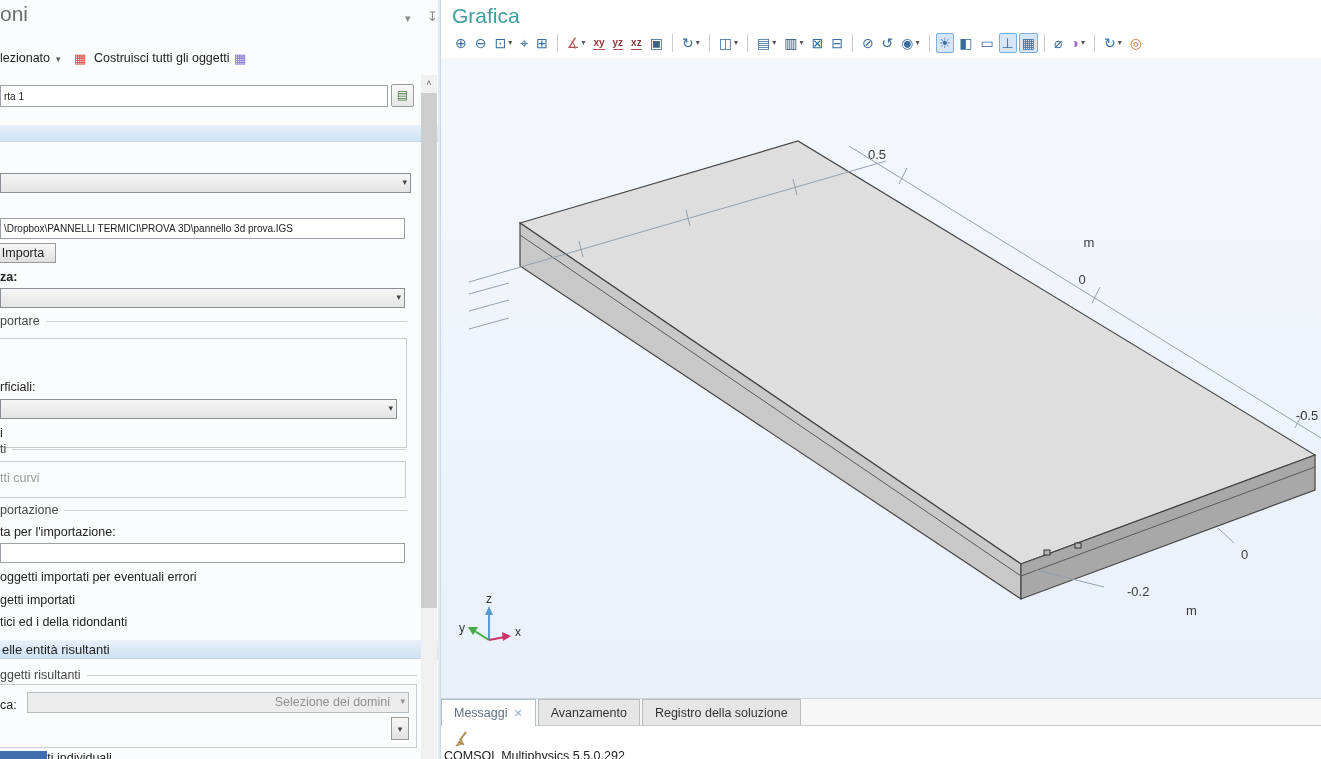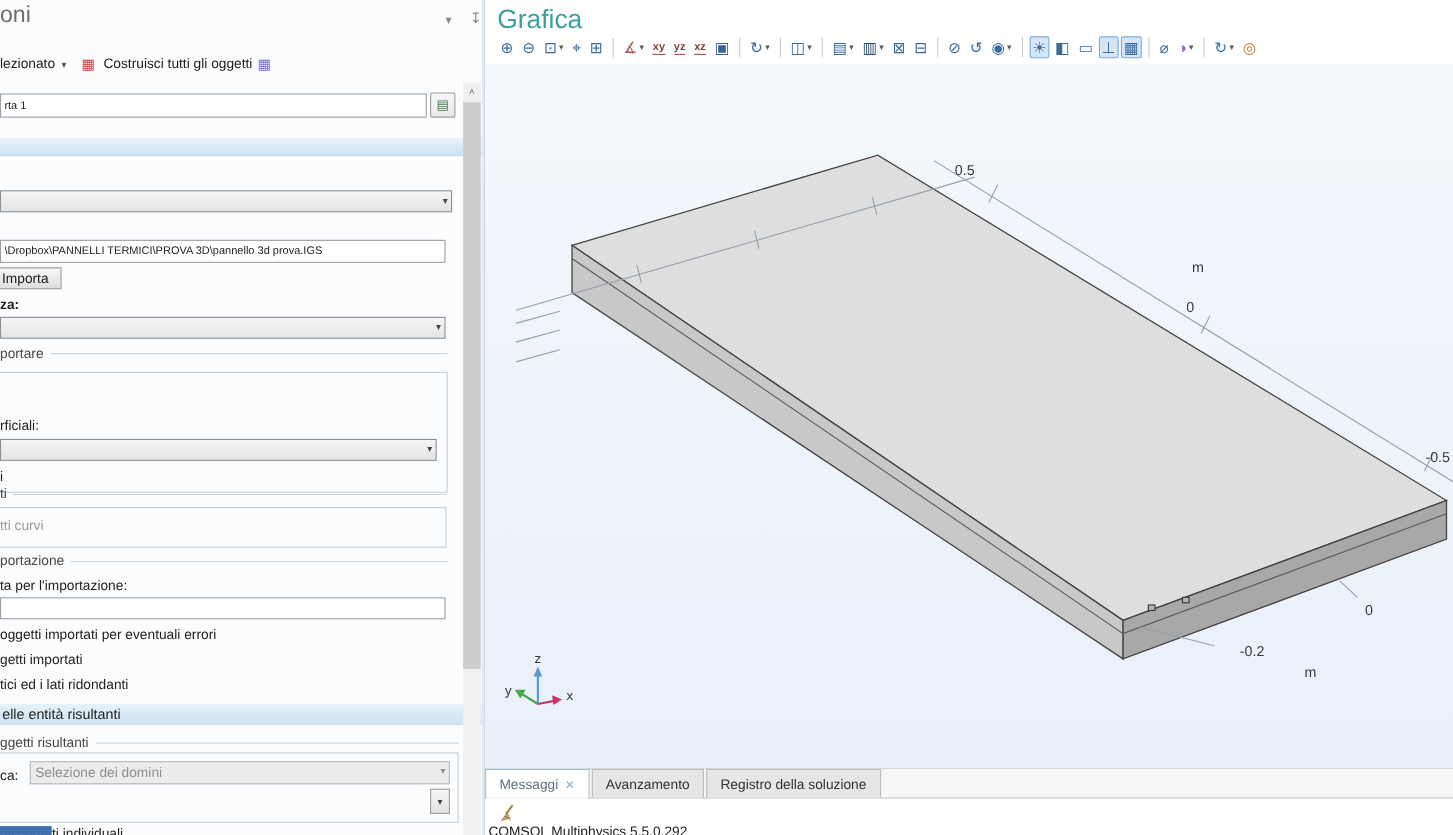--- a/index.html
+++ b/index.html
@@ -43,21 +43,21 @@
   
   .sb-track { position:absolute; left:421px; top:75px; width:16px; height:684px; background:#f0f0f0; }
   .sb-btn { position:absolute; left:421px; top:75px; width:16px; height:17px;
     background:#f0f0f0; color:#606060; font-size:9px; text-align:center; line-height:17px; }
   .sb-thumb { position:absolute; left:421px; top:93px; width:16px; height:515px; background:#cdcdcd; }
   .panel-divider { position:absolute; left:438px; top:0; width:3px; height:759px;
     background:#e3e9f1; border-right:1px solid #cdd9e6; }
 
   
   #graphics { position:absolute; left:441px; top:0; width:880px; height:698px; background:#fff; }
-  .gfx-title { position:absolute; left:11px; top:4px; font-size:24px; color:#3d9e9e; font-weight:300; }
+  .gfx-title { position:absolute; left:11px; top:4px; font-size:21px; color:#3d9e9e; font-weight:300; }
   #gtoolbar { position:absolute; left:11px; top:31px; height:24px; display:flex;
     align-items:center; gap:2px; }
   .ticon { display:inline-flex; align-items:center; height:20px; padding:0 2px;
     border:1px solid transparent; border-radius:2px; color:#3a6b9b;
     font-size:14px; line-height:18px; cursor:default; }
   .ticon.active { background:#d6e6f7; border-color:#7aade0; }
   .ticon .tcar { font-size:8px; color:#555; margin-left:2px; }
   .ticon .ttxt { font-size:10px; font-weight:bold; color:#8c3a3a;
     border-bottom:1px solid #b05050; line-height:12px; }
   .tsep { width:1px; height:18px; background:#c8cdd2; margin:0 4px; }
@@ -140,32 +140,32 @@
 
     <div class="legend" style="left:0; top:503px; width:407px;">
       <span>portazione</span>
       <span class="rule" style="flex:1;"></span>
     </div>
     <div class="plainline" style="left:0; top:525px;">ta per l'importazione:</div>
     <input class="txt-input" style="left: 0px; top: 543px; width: 405px; height: 20px;" value="">
 
     <div class="plainline" style="left:0; top:570px;">oggetti importati per eventuali errori</div>
     <div class="plainline" style="left:0; top:593px;">getti importati</div>
-    <div class="plainline" style="left:0; top:615px;">tici ed i lati ridondanti</div>
+    <div class="plainline" style="left:0; top:615px;">tici ed i della ridondanti</div>
 
     <div class="blue-band" style="top:640px; height:19px;">
       <div class="band-text">elle entità risultanti</div>
     </div>
     <div class="legend" style="left:0; top:668px; width:417px;">
       <span>ggetti risultanti</span>
       <span class="rule" style="flex:1;"></span>
     </div>
     <div class="groupbox" style="left:-8px; top:684px; width:425px; height:64px;"></div>
     <div class="plainline" style="left:0; top:698px;">ca:</div>
-    <div class="combo disabled" style="left:27px; top:692px; width:382px; height:21px;">
+    <div class="combo disabled" style="left:27px; top:692px; width:382px; height:21px;text-align:right;">
       <span class="cv">Selezione dei domini</span>
       <span class="car">▾</span>
     </div>
     <div class="abs" style="left:391px; top:717px; width:18px; height:23px;
          border:1px solid #9a9a9a; background:linear-gradient(#f7f7f7,#e0e0e0);
          font-size:9px; color:#444; text-align:center; line-height:22px;">▾</div>
 
     <div class="plainline" style="left:0; top:751px;">gli oggetti individuali</div>
     <div class="abs" style="left:0; top:751px; width:47px; height:8px; background:#3f6fae;"></div>
 

